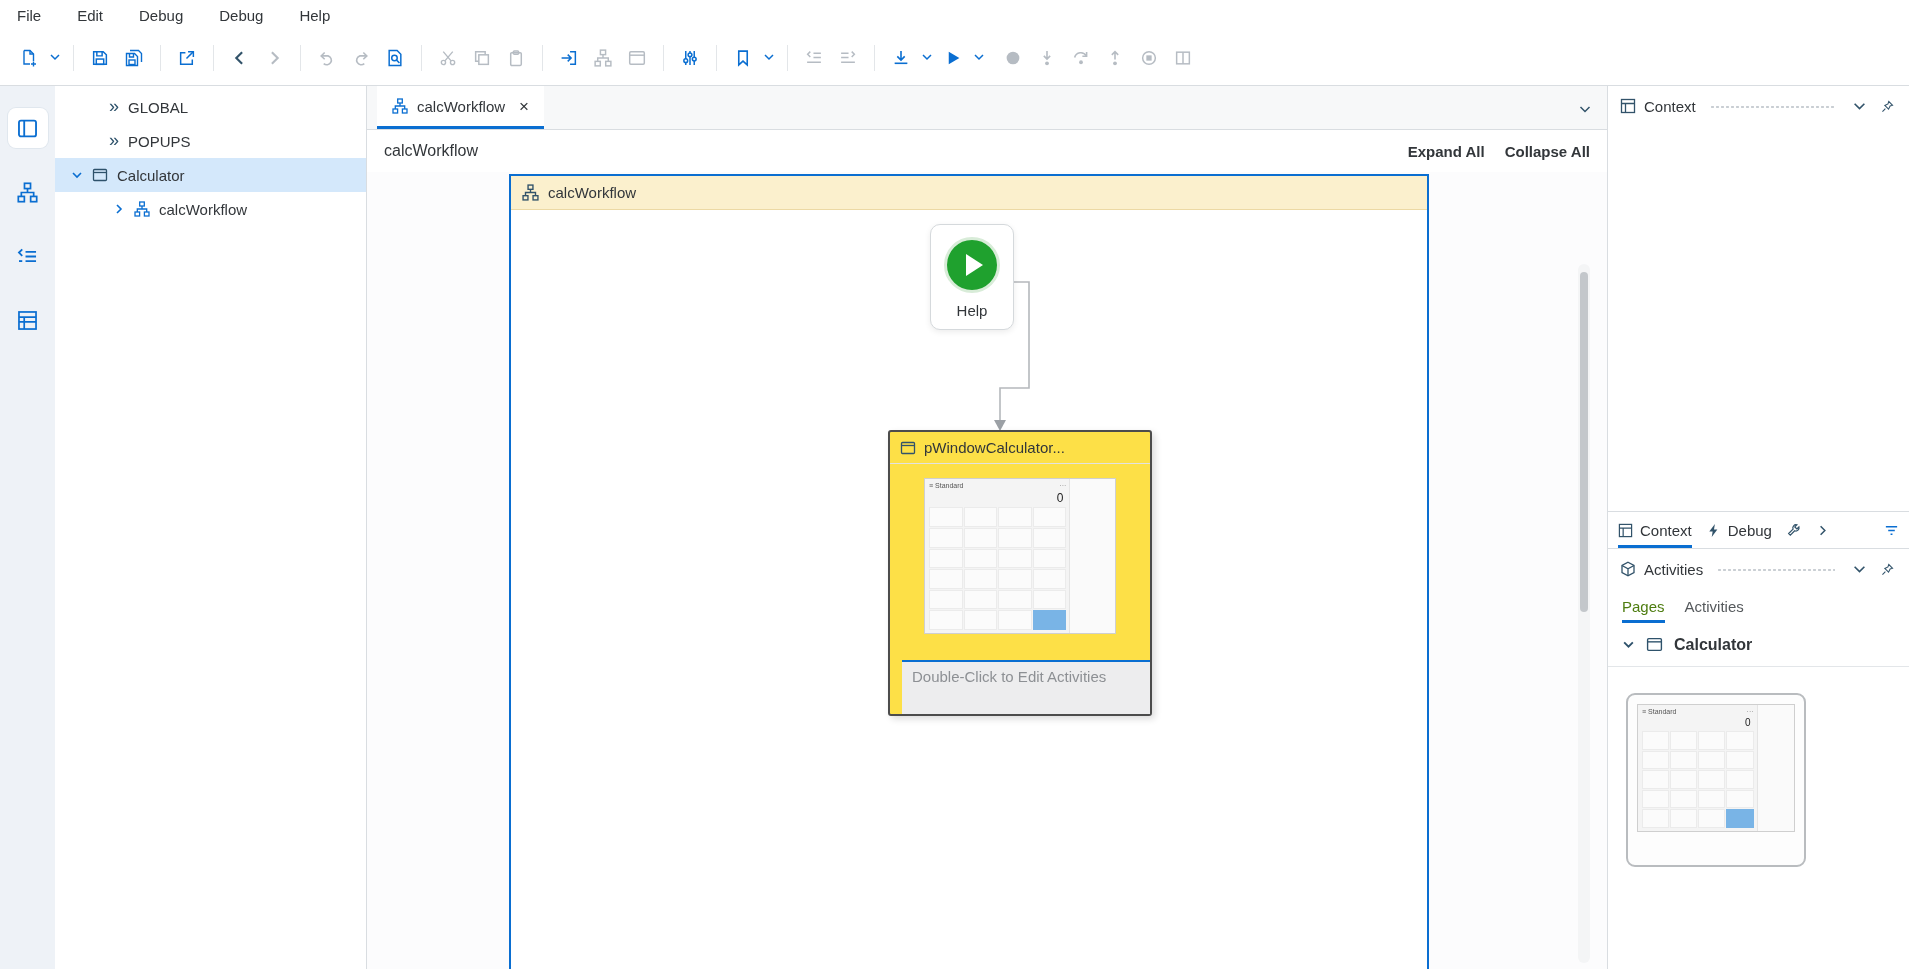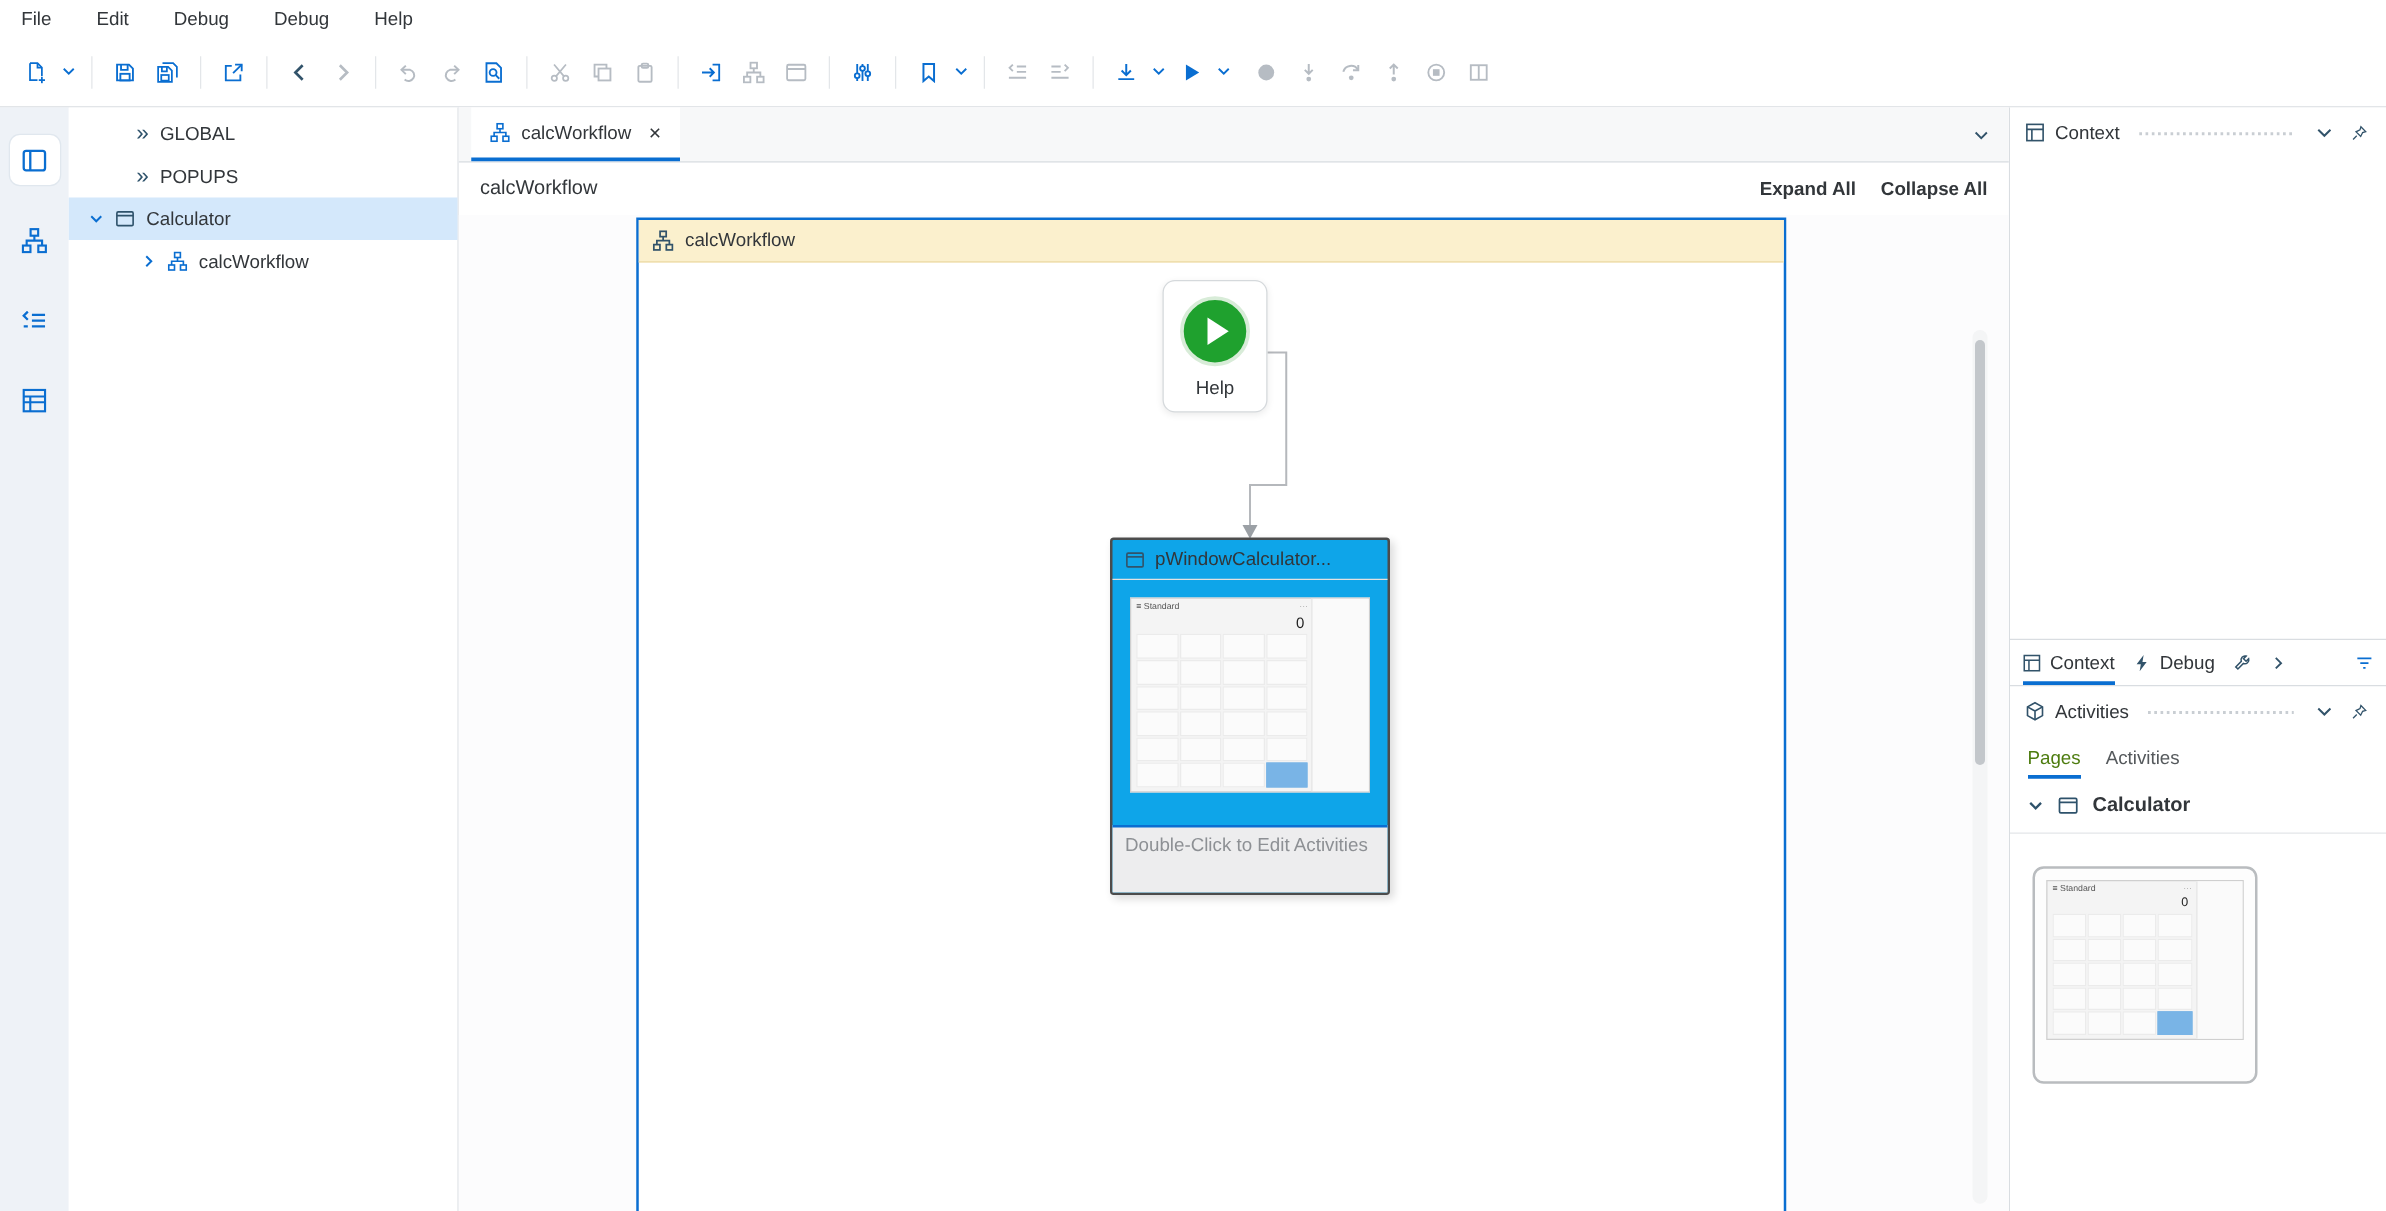--- a/index.html
+++ b/index.html
@@ -82,28 +82,28 @@
 
   .connector { position:absolute; left:0; top:0; width:916px; height:856px; pointer-events:none; }
 
   .start-card { position:absolute; left:419px; top:48px; width:84px; background:#fff; border:1px solid #d5d9dc; border-radius:10px;
                 box-shadow:0 2px 6px rgba(0,0,0,.08); padding:12px 0 10px; text-align:center; }
   .start-circle { width:56px; height:56px; border-radius:50%; background:#1fa12e; border:3px solid #d8ecd8; margin:0 auto;
                   display:flex; align-items:center; justify-content:center; }
   .start-triangle { width:0; height:0; border-left:17px solid #fff; border-top:11px solid transparent; border-bottom:11px solid transparent; margin-left:5px; }
   .start-label { font-size:15px; margin-top:9px; color:#32363a; }
 
-  .page-node { position:absolute; left:377px; top:254px; width:224px; background:#0ea5e9; border:2px solid #4c4c4c; border-radius:3px;
+  .page-node { position:absolute; left:377px; top:254px; width:264px; background:#fde047; border:2px solid #4c4c4c; border-radius:3px;
                box-shadow:3px 3px 7px rgba(0,0,0,.14); }
   .pn-header { display:flex; align-items:center; gap:8px; padding:7px 10px; border-bottom:1px solid #e2e2e2; font-size:15px; }
   .pn-header .hicon { color:#32536a; display:flex; flex:0 0 auto; }
   .pn-header .hicon svg { width:16px; height:16px; }
   .pn-title { white-space:nowrap; overflow:hidden; text-overflow:ellipsis; }
   .pn-body { height:196px; display:flex; align-items:flex-start; justify-content:center; padding:14px; }
-  .pn-footer { border-top:2px solid #0a6ed1; background:#ededee; padding:6px 10px 10px; font-size:15px; color:#8d9094; line-height:1.2; min-height:54px; }
+  .pn-footer { border-top:2px solid #0a6ed1; background:#ededee; padding:6px 10px 10px; font-size:15px; color:#8d9094; line-height:1.2; min-height:54px;margin-left:12px; }
 
   
   .calcmock { width:192px; height:156px; background:#f4f4f4; border:1px solid #cfcfcf; display:flex; }
   .calcmock.sm { width:158px; height:128px; }
   .cm-main { flex:1; display:flex; flex-direction:column; padding:3px 3px 3px 4px; min-width:0; }
   .cm-top { display:flex; justify-content:space-between; font-size:7px; color:#555; line-height:1.2; }
   .cm-dots { color:#9a9a9a; }
   .cm-display { text-align:right; font-size:12px; color:#222; padding:2px 3px 3px 0; line-height:1; }
   .calcmock.sm .cm-display { font-size:10px; }
   .cm-grid { flex:1; display:grid; grid-template-columns:repeat(4,1fr); grid-auto-rows:1fr; gap:1px; }

